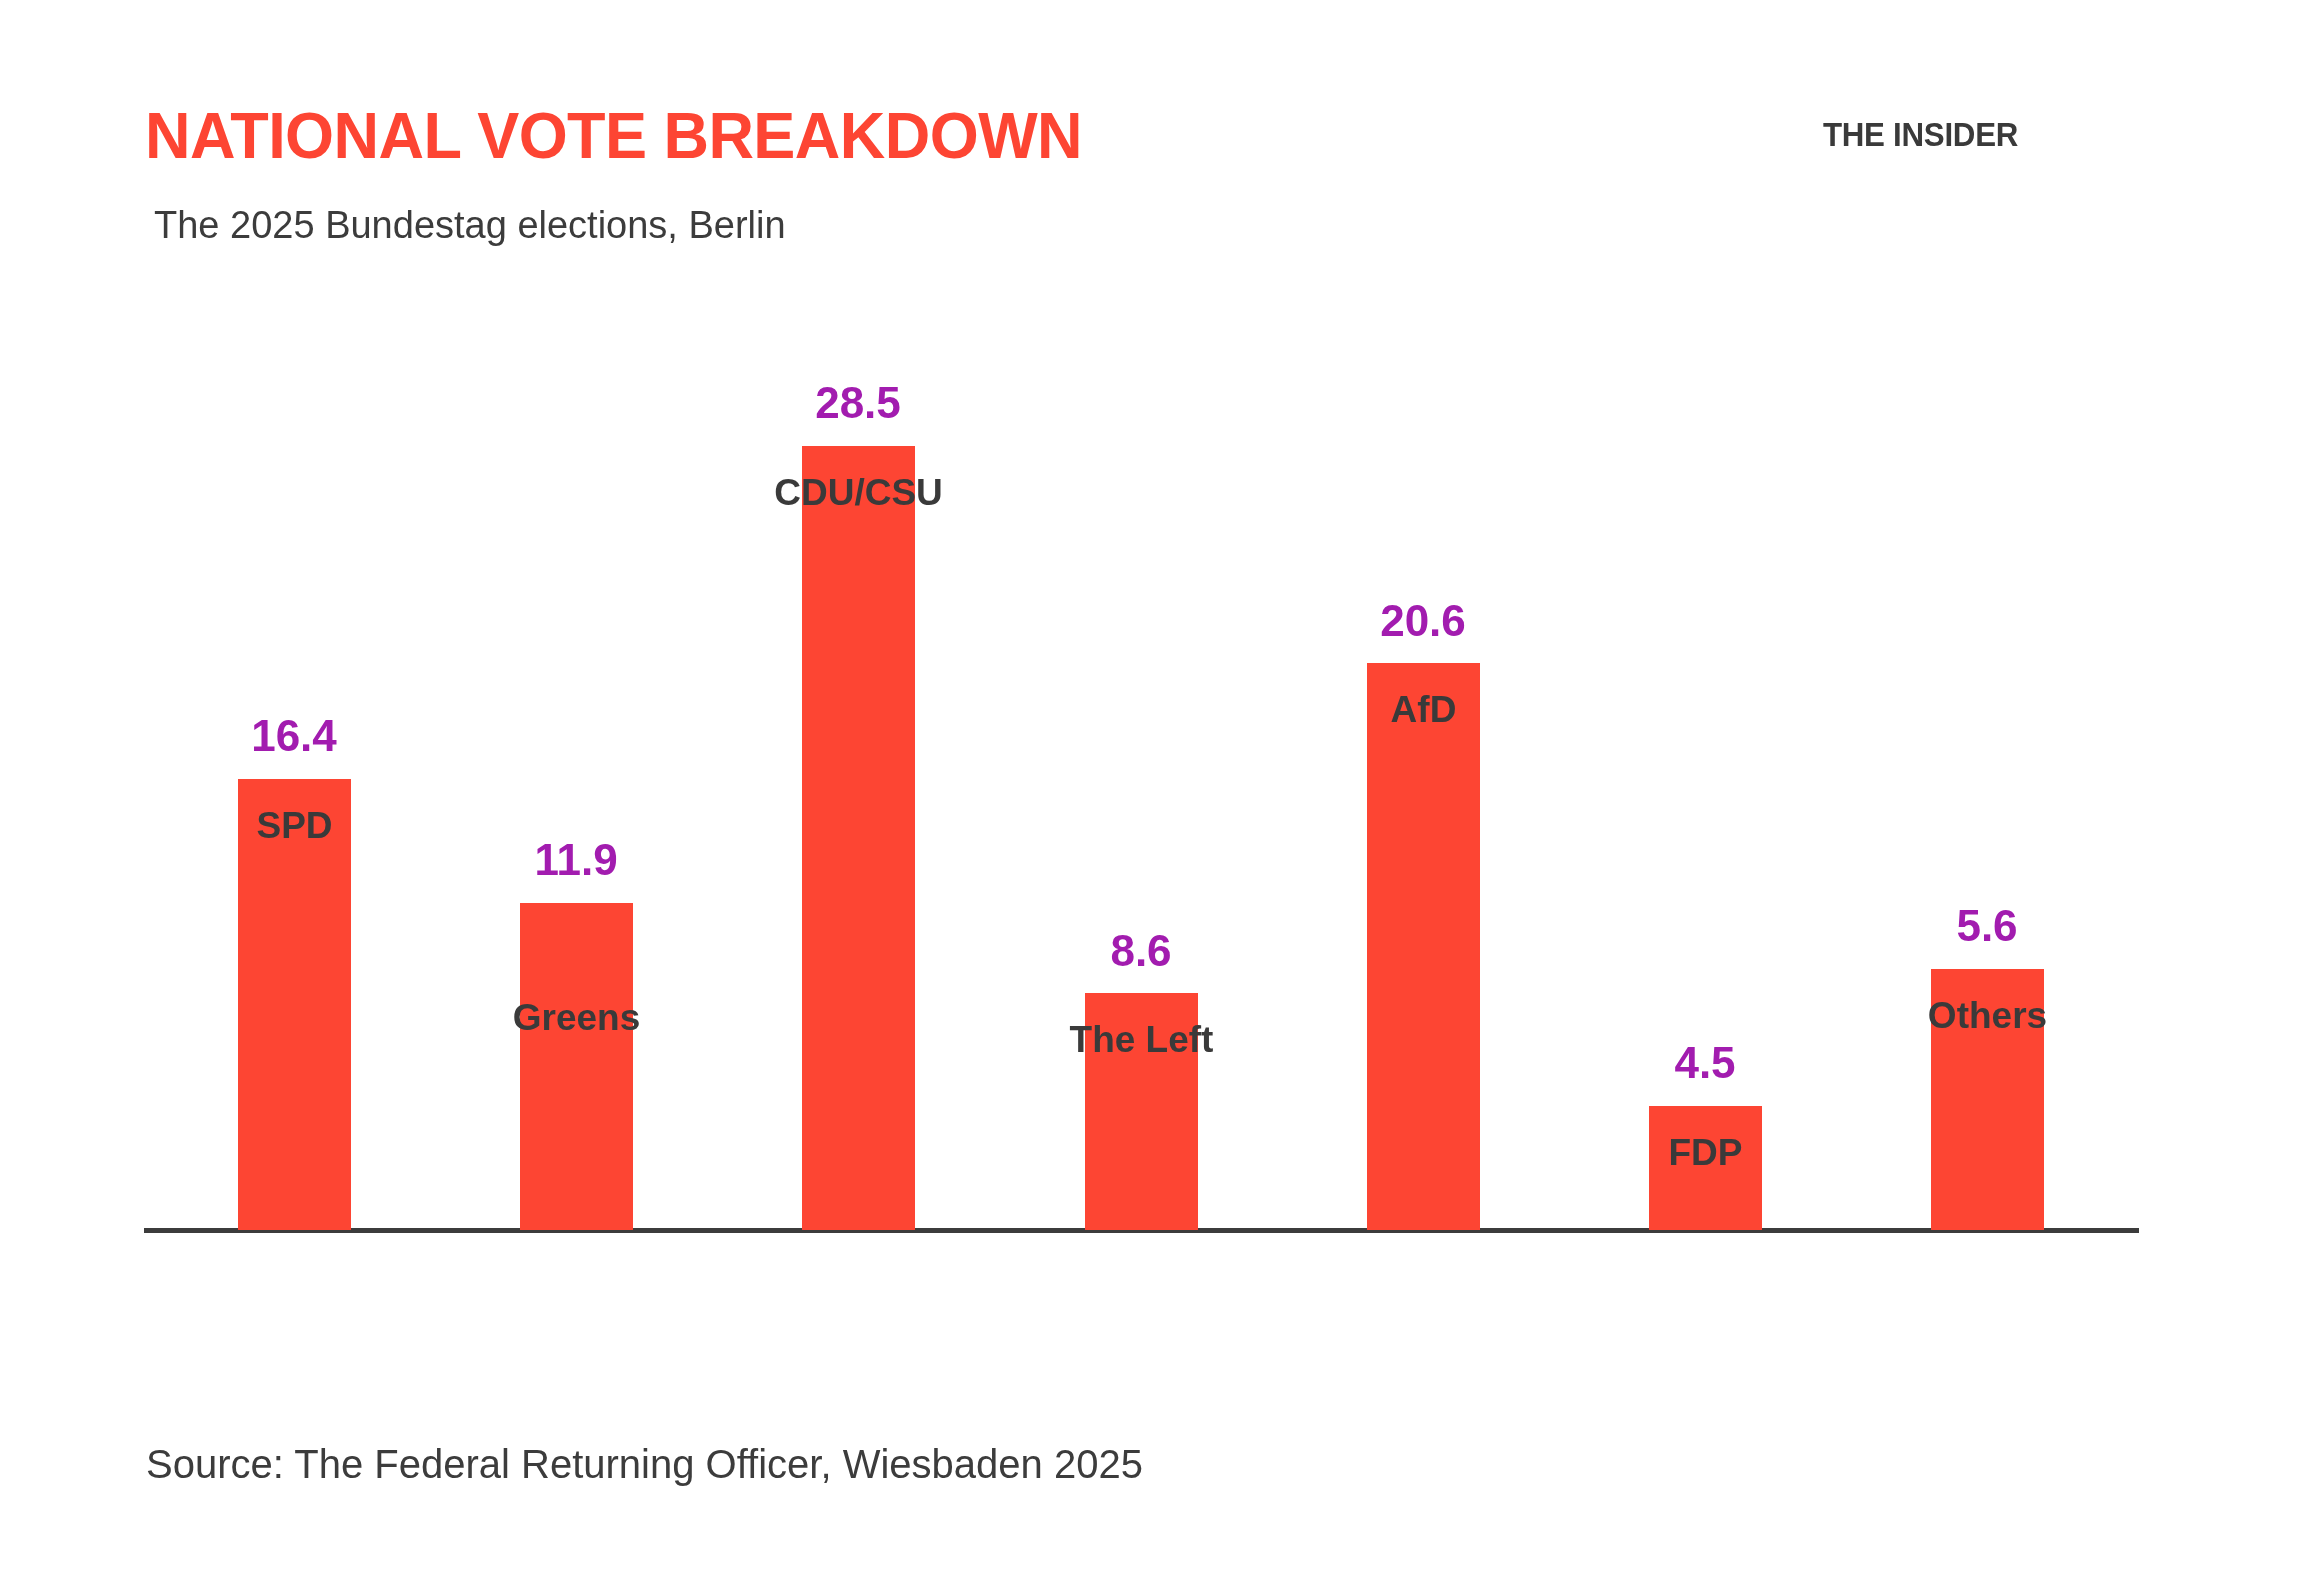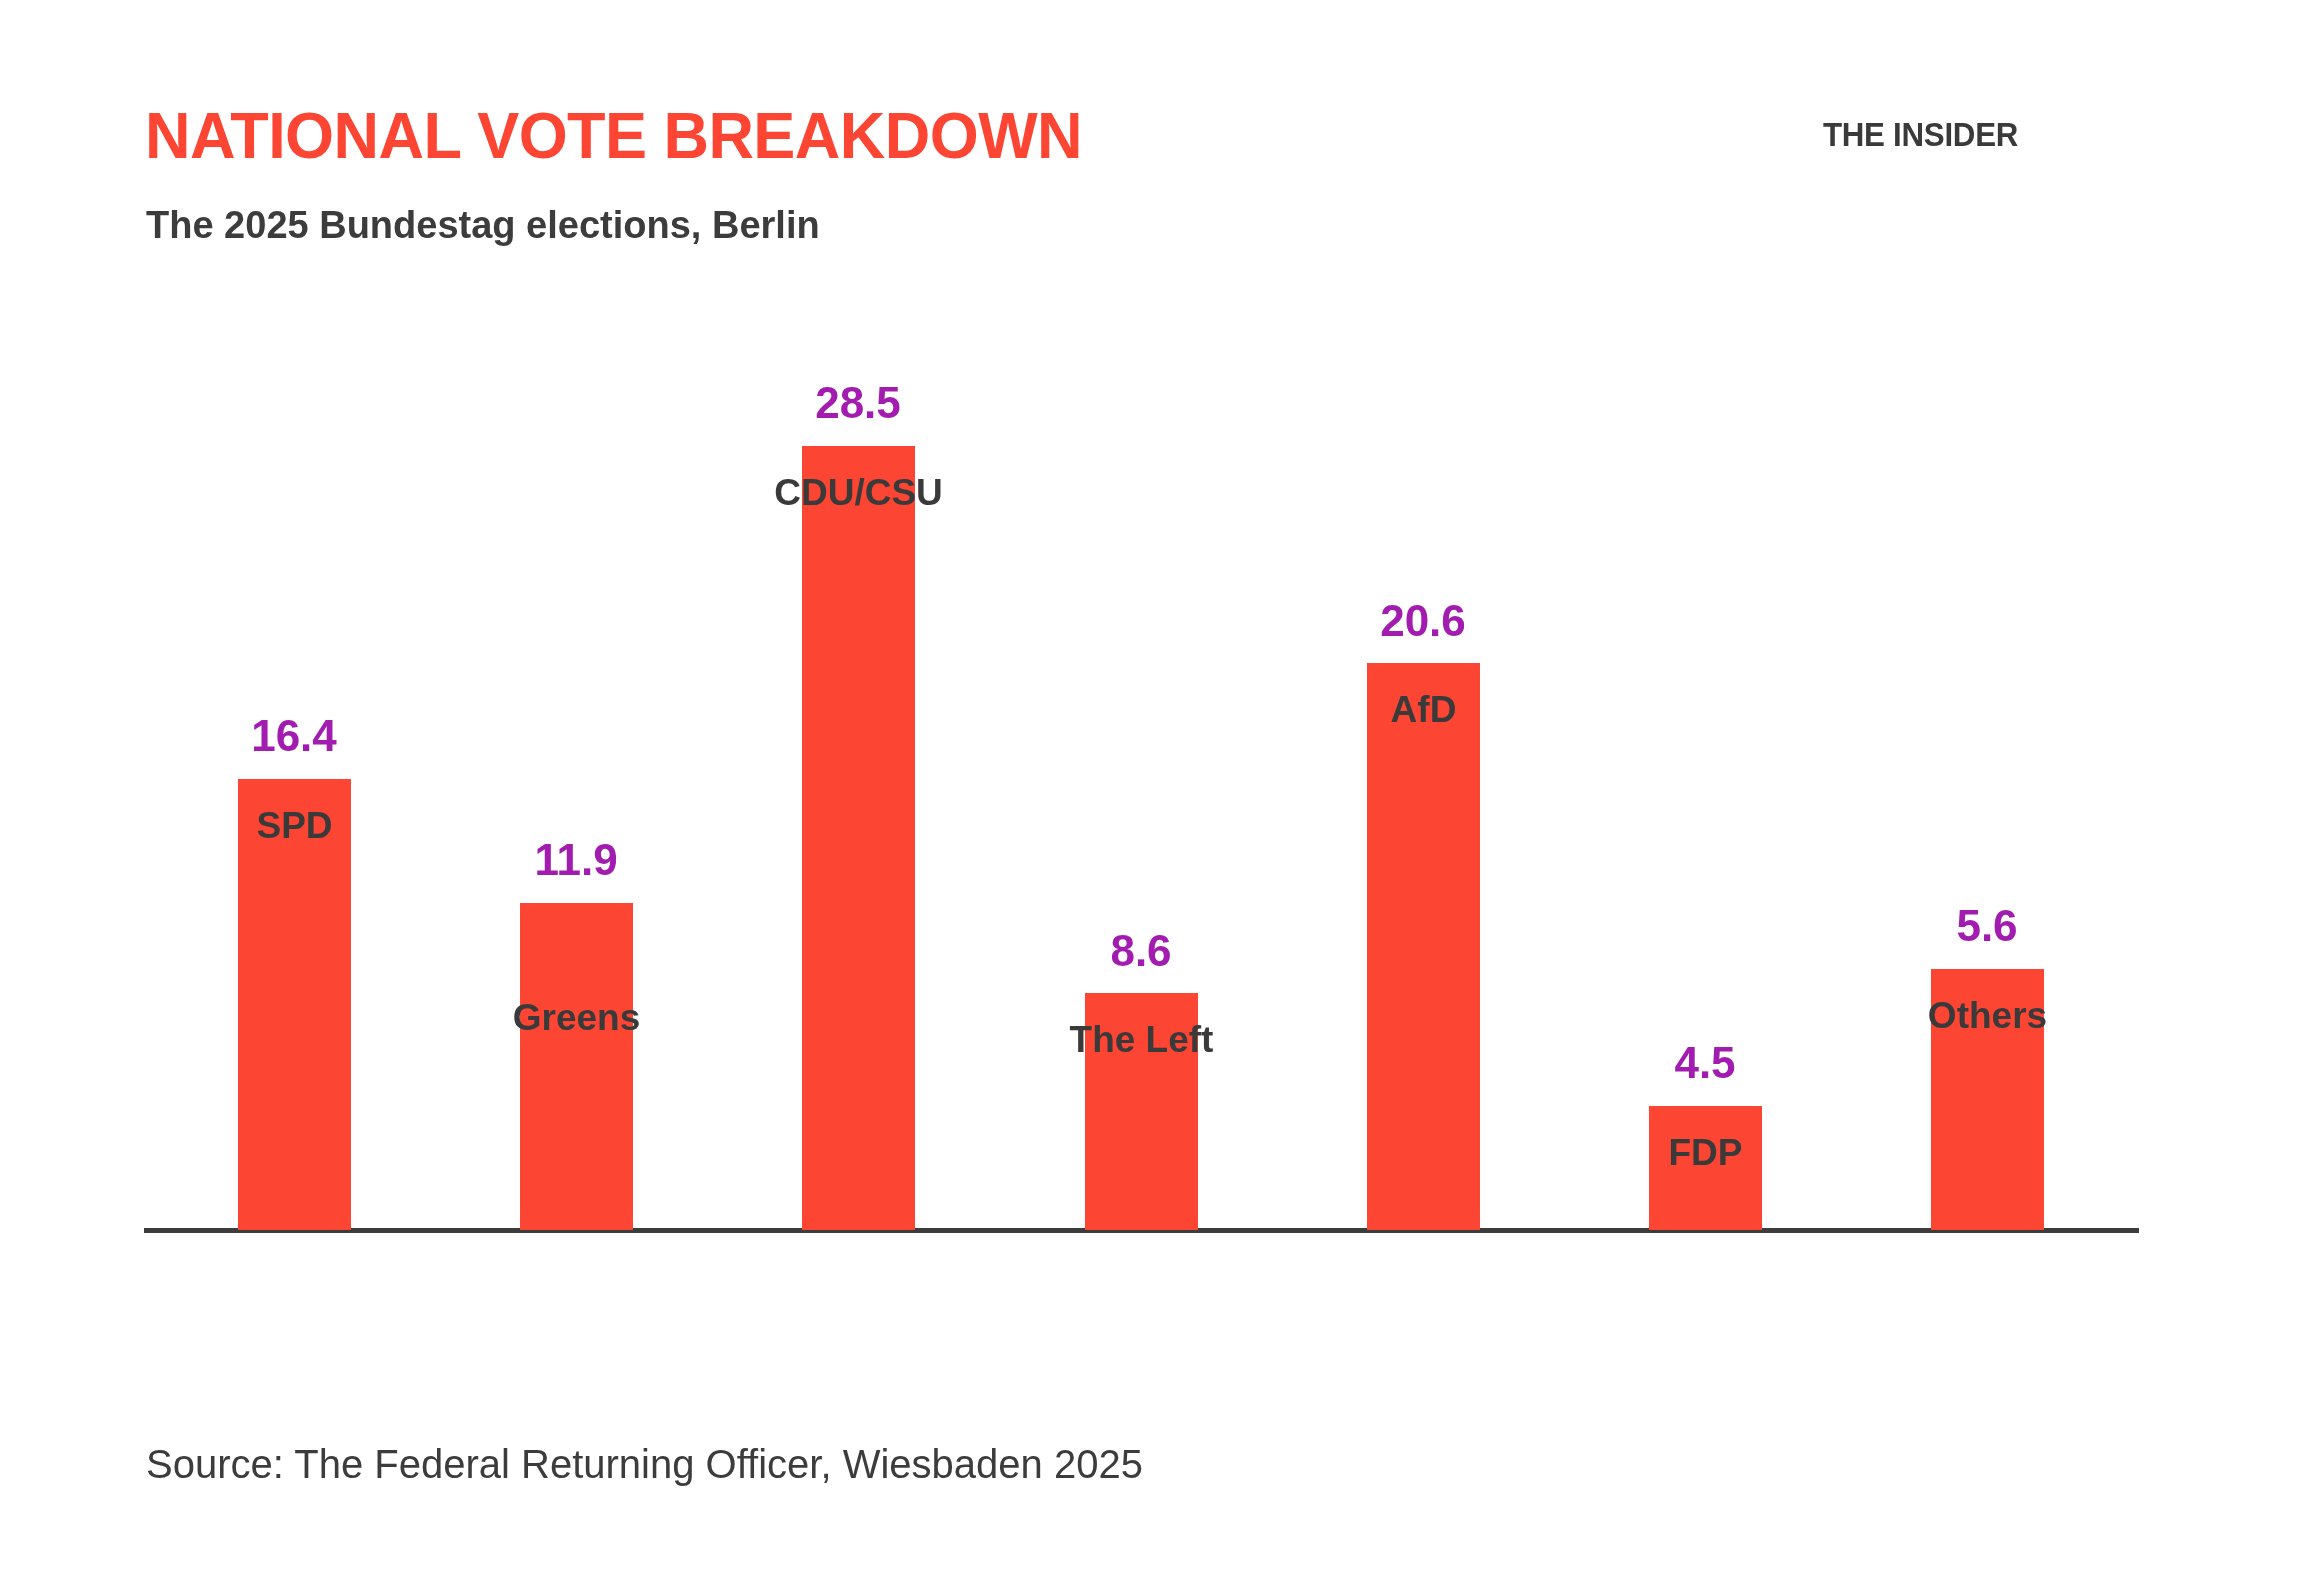--- a/index.html
+++ b/index.html
@@ -31,25 +31,25 @@
     line-height: 65px;
     font-weight: 700;
     letter-spacing: -0.6px;
     color: #fd4533;
     white-space: nowrap;
     transform: scaleX(0.97);
     transform-origin: left top;
   }
   #chart-subtitle {
     position: absolute;
-    left: 146px;
+    left: 154px;
     top: 206px;
     font-size: 38px;
     line-height: 38px;
-    font-weight: 700;
+    font-weight: 400;
     color: #3c3c3c;
     white-space: nowrap;
   }
   #brand-logo {
     position: absolute;
     right: 145px;
     top: 117px;
     font-size: 34px;
     line-height: 34px;
     font-weight: 700;

